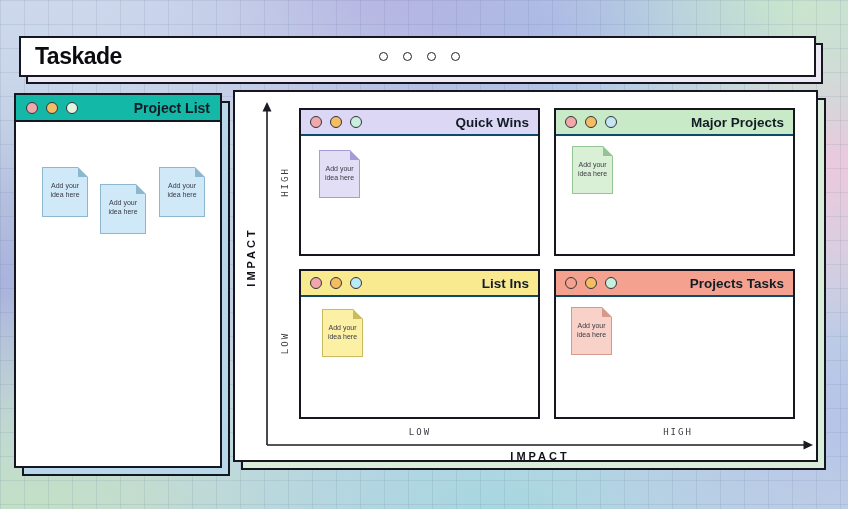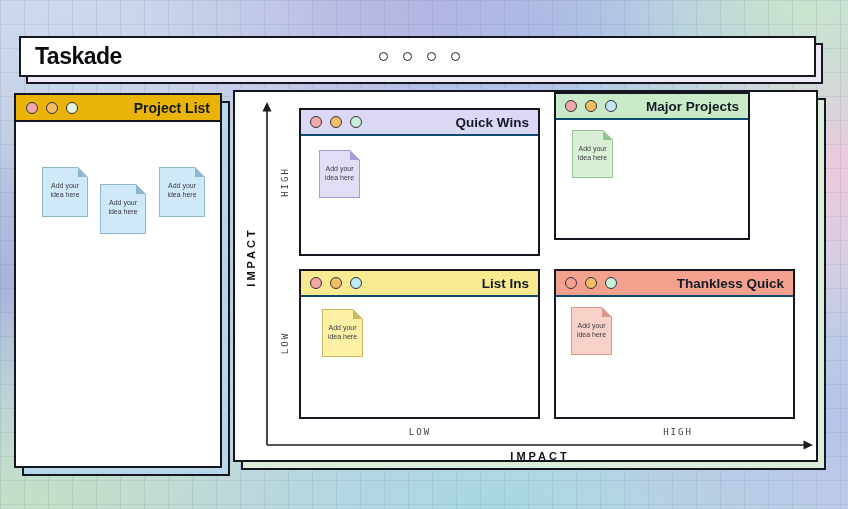--- a/index.html
+++ b/index.html
@@ -40,21 +40,21 @@
   }
   .title-dots{position:absolute;left:358px;top:0;height:100%;display:flex;align-items:center;gap:15px;}
   .tdot{width:7px;height:7px;border-radius:50%;border:1.5px solid #23232b;background:#ffffff;}
   
   .lights{display:flex;align-items:center;gap:8px;}
   .light{width:12px;height:12px;border-radius:50%;border:1.4px solid #33333d;box-sizing:border-box;}
   
   .project-list{left:14px;top:93px;width:208px;height:375px;}
   .project-list::before{background:#b7d7ea;}
   .pl-header{
-    height:27px;background:#eab308;border-bottom:2px solid #15161f;
+    height:27px;background:#14b8a6;border-bottom:2px solid #15161f;
     display:flex;align-items:center;padding:0 10px;box-sizing:border-box;
   }
   .pl-title{margin-left:auto;font-size:14px;font-weight:700;color:#131c26;}
   .pl-body{position:relative;height:calc(100% - 27px);}
   
   .note{
     position:absolute;box-sizing:border-box;
     display:flex;align-items:flex-start;justify-content:center;
     text-align:center;font-size:7px;line-height:1.3;color:#3a3a44;
     padding-top:13px;
@@ -85,21 +85,21 @@
   .h-center{transform:translate(-50%,-50%);}
   .impact{left:16px;top:165px;}
   .tick-high-v{left:50px;top:90px;}
   .tick-low-v{left:50px;top:251px;}
   .tick-low-h{left:185px;top:340px;}
   .tick-high-h{left:443px;top:340px;}
   .effort{left:305px;top:364px;}
   
   .quad{position:absolute;border:2px solid #15161f;box-sizing:border-box;background:#fff;}
   .q-qw{left:64px;top:16px;width:241px;height:148px;}
-  .q-mp{left:319px;top:0;width:196px;height:148px;}
+  .q-mp{left:319px;top:16px;width:241px;height:148px;}
   .q-fi{left:64px;top:177px;width:241px;height:150px;}
   .q-tt{left:319px;top:177px;width:241px;height:150px;}
   .quad-header{
     height:26px;border-bottom:2px solid #0c4a6e;display:flex;align-items:center;
     padding:0 9px;box-sizing:border-box;
   }
   .quad-title{margin-left:auto;font-size:13.5px;font-weight:700;color:#131c26;}
   .quad-body{position:relative;height:calc(100% - 26px);}
   .q-note{width:41px;height:48px;}
   .q-qw .quad-header{background:#dcd7f4;}
@@ -229,21 +229,21 @@
         </div>
       </div>
 
       <div class="quad q-tt">
         <div class="quad-header">
           <div class="lights">
             <span class="light c-clear"></span>
             <span class="light c-orange"></span>
             <span class="light c-mint"></span>
           </div>
-          <span class="quad-title">Thankless Quick</span>
+          <span class="quad-title">Projects Tasks</span>
         </div>
         <div class="quad-body">
           <div class="note q-note">
             <span class="note-text">Add your idea here</span>
           </div>
         </div>
       </div>
 
     </div>
   </div>

